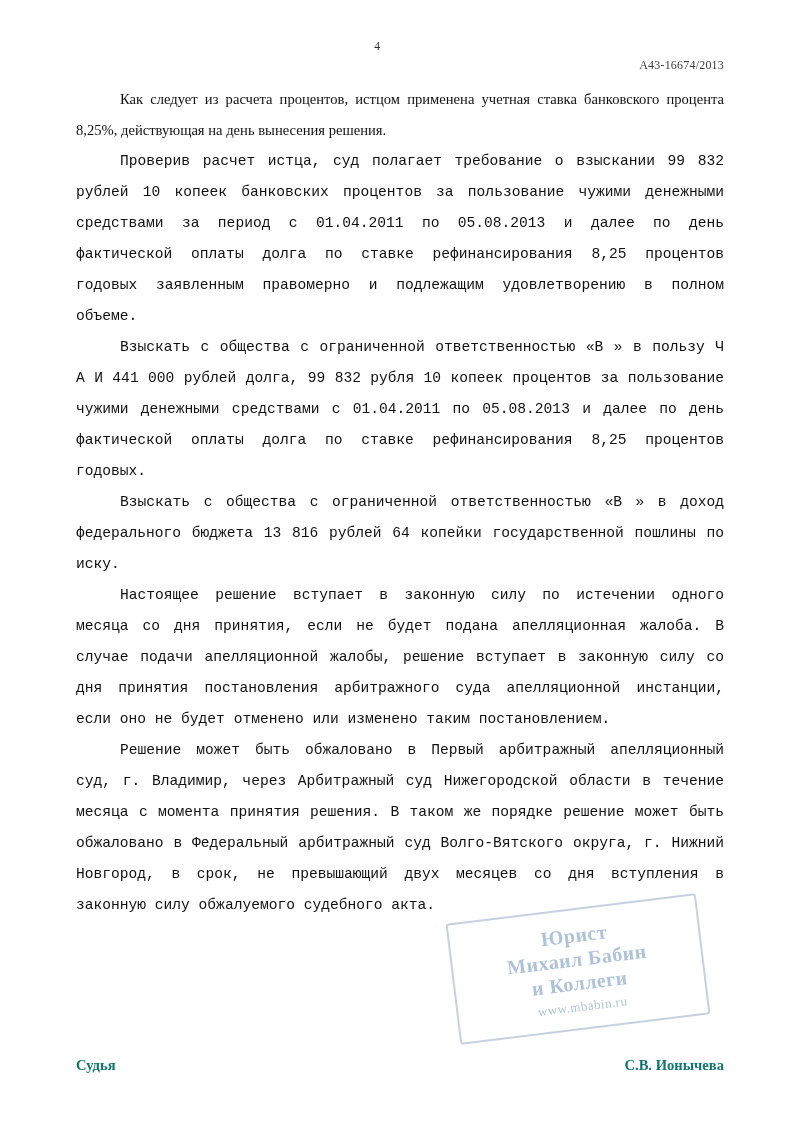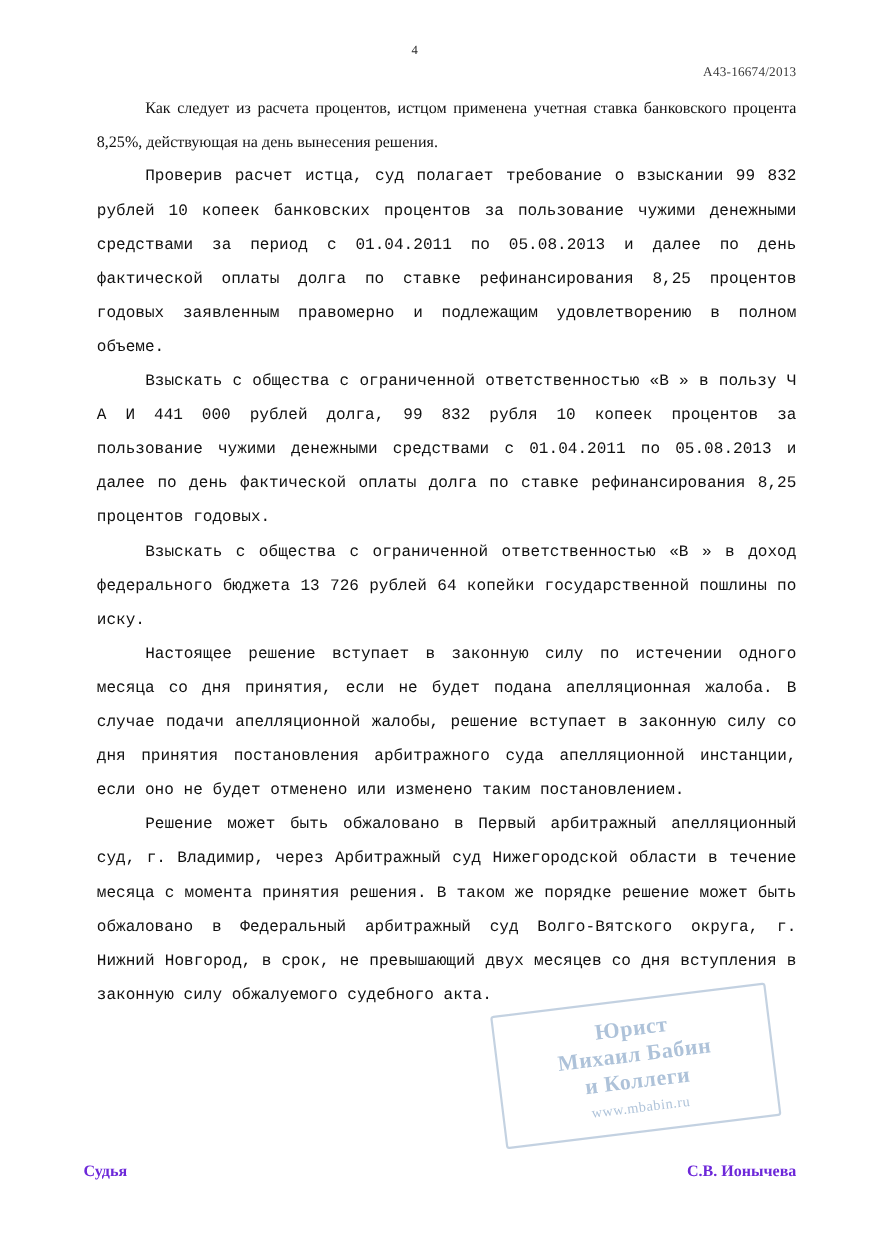--- a/index.html
+++ b/index.html
@@ -51,21 +51,21 @@
   }
   .body-text {
     margin-top: 18px;
     font-size: 14.6px;
     line-height: 31px;
     color: #111111;
     text-align: justify;
     text-justify: inter-word;
   }
   p.para {
-    margin: 0 0 0 12px;
+    margin: 0 0 0 0;
     text-indent: 44px;
     text-align: justify;
   }
   p.para + p.para {
     margin-top: 0;
     font-family: Liberation Mono, monospace;
   }
   .center-head {
     text-align: center;
     text-indent: 0;
@@ -76,21 +76,21 @@
   }
   .sign-row {
     position: absolute;
     left: 76px;
     right: 76px;
     bottom: 58px;
     display: flex;
     justify-content: space-between;
     font-size: 14.6px;
     font-weight: bold;
-    color: #6d28d9;
+    color: #0f766e;
   }
   
   .stamp {
     position: absolute;
     left: 452px;
     top: 908px;
     width: 252px;
     height: 122px;
     transform: rotate(-7deg);
     opacity: 0.62;
@@ -153,21 +153,21 @@
       <span class="header-case-num">А43-16674/2013</span>
     </div>
 
     <div class="body-text">
 
       <p class="para">Как следует из расчета процентов, истцом применена  учетная ставка банковского процента 8,25%, действующая на день вынесения решения.</p>
       <p class="para">Проверив расчет истца, суд полагает требование о взыскании 99 832 рублей 10 копеек банковских процентов за пользование чужими денежными средствами за период с 01.04.2011 по 05.08.2013 и далее по день фактической оплаты долга по ставке рефинансирования 8,25 процентов годовых заявленным правомерно и подлежащим удовлетворению в полном объеме.</p>
 
 
       <p class="para">Взыскать с общества с ограниченной ответственностью «В               » в пользу Ч            А       И           441 000 рублей долга, 99 832 рубля 10 копеек процентов за пользование чужими денежными средствами с 01.04.2011 по 05.08.2013 и далее по день фактической оплаты долга по ставке рефинансирования 8,25 процентов годовых.</p>
-      <p class="para">Взыскать с общества с ограниченной ответственностью «В               » в доход федерального бюджета 13 726 рублей 64 копейки государственной пошлины по иску.</p>
+      <p class="para">Взыскать с общества с ограниченной ответственностью «В               » в доход федерального бюджета 13 816 рублей 64 копейки государственной пошлины по иску.</p>
       <p class="para">Настоящее решение вступает в законную силу по истечении одного месяца со дня принятия, если не будет подана апелляционная жалоба. В случае подачи апелляционной жалобы, решение вступает в законную силу со дня принятия постановления арбитражного суда апелляционной инстанции, если оно не будет отменено или изменено таким постановлением.</p>
       <p class="para">Решение может быть обжаловано в Первый арбитражный апелляционный суд, г. Владимир, через Арбитражный суд Нижегородской области в течение месяца с момента принятия решения. В таком же порядке решение может быть обжаловано в Федеральный арбитражный суд Волго-Вятского округа, г. Нижний Новгород, в срок, не превышающий двух месяцев со дня вступления в законную силу обжалуемого судебного акта.</p>
 
     </div>
 
     <div class="sign-row">
       <span>Судья</span>
       <span>С.В. Ионычева</span>
     </div>
 

